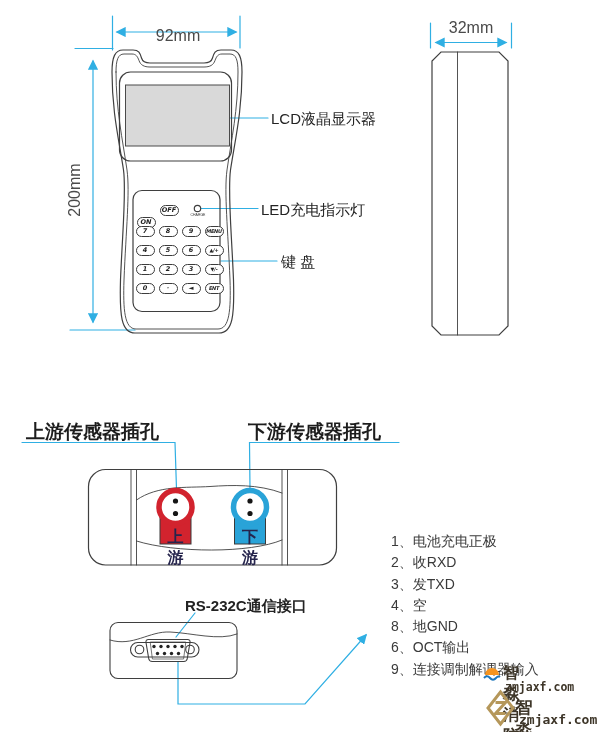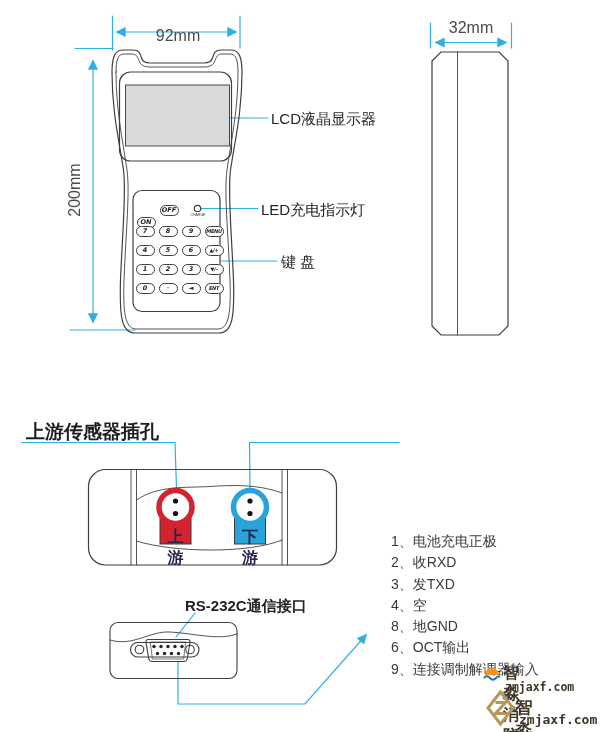--- a/index.html
+++ b/index.html
@@ -158,20 +158,21 @@
     <div class="kbtn" style="left:181.5px;top:263.5px;">3</div>
     <div class="kbtn sm" style="left:204.5px;top:263.5px;">▼/-</div>
 
     <div class="kbtn" style="left:135.5px;top:282.5px;">0</div>
     <div class="kbtn" style="left:158.5px;top:282.5px;">·</div>
     <div class="kbtn" style="left:181.5px;top:282.5px;">◄</div>
     <div class="kbtn sm" style="left:204.5px;top:282.5px;">ENT</div>
   </div>
 
   <div class="txt seclab" style="left:26px;top:419px;">上游传感器插孔</div>
+  <div class="txt seclab" style="left:248px;top:419px;">下游传感器插孔</div>
   <div class="tag" style="left:160px;top:527px;">上游</div>
   <div class="tag" style="left:234.5px;top:527px;">下游</div>
 
   <div class="txt rslab" style="left:185px;top:597px;">RS-232C通信接口</div>
 
   <div class="pinlist">
     <div>1、电池充电正极</div>
     <div>2、收RXD</div>
     <div>3、发TXD</div>
     <div>4、空</div>

